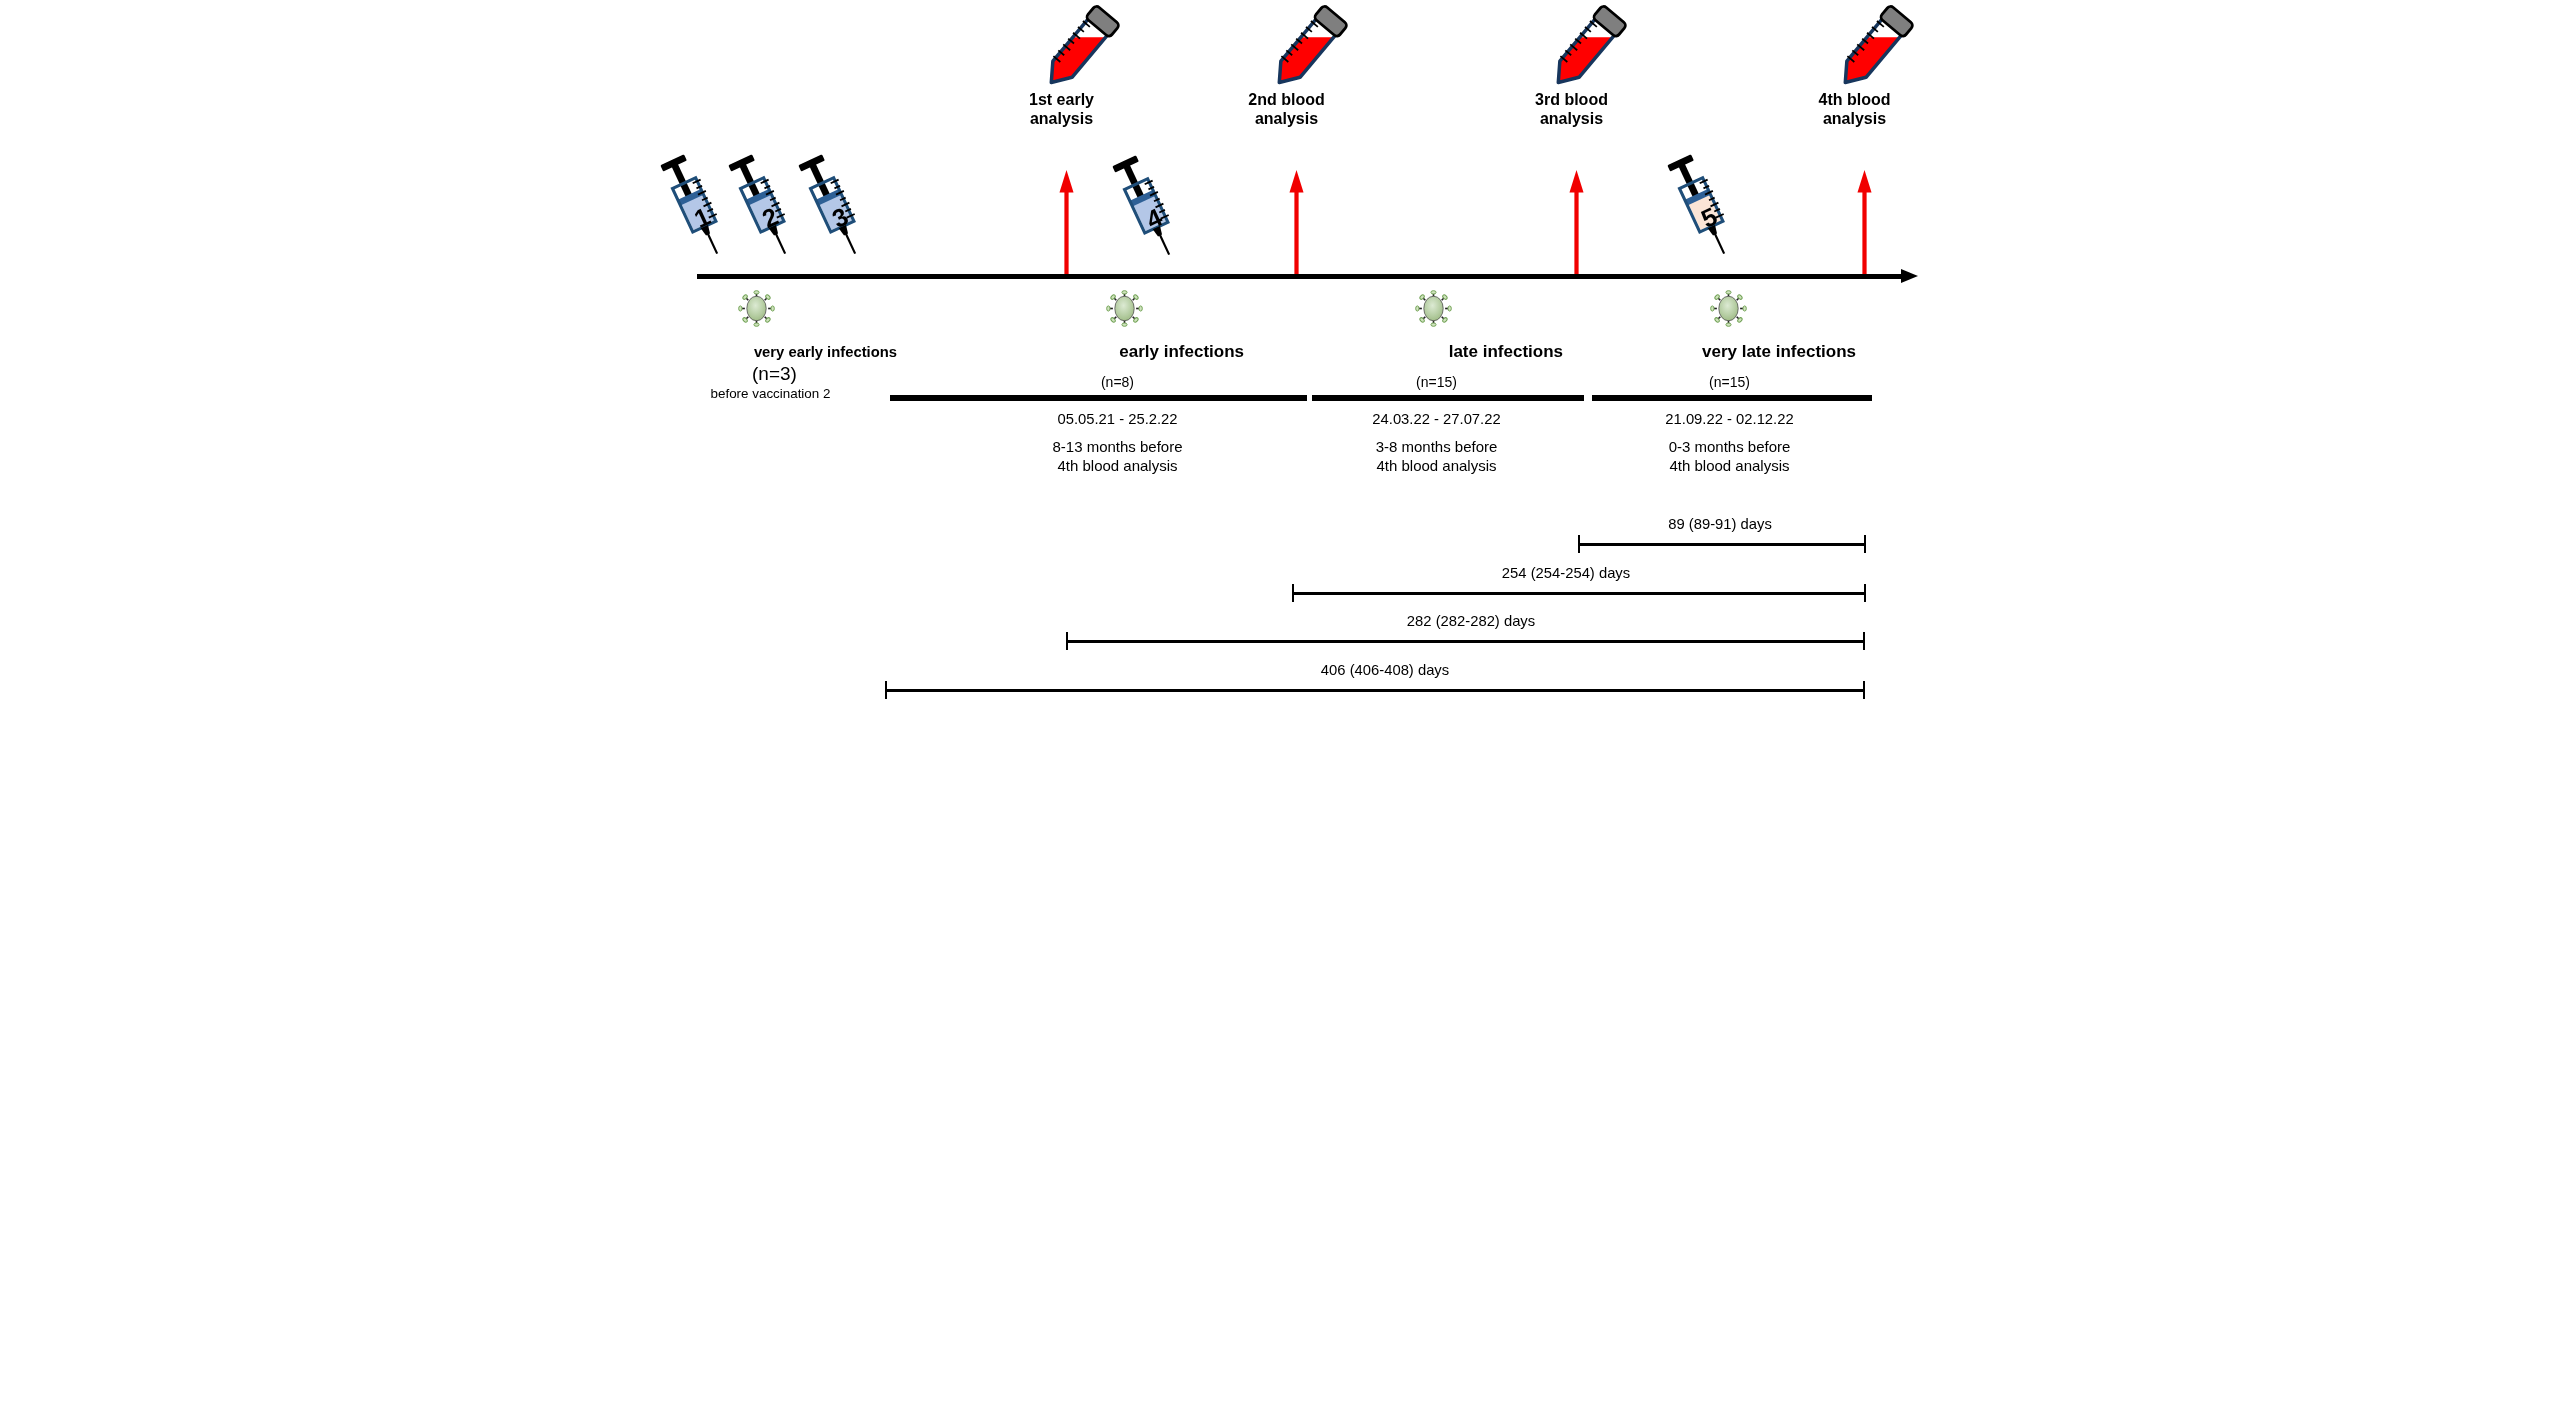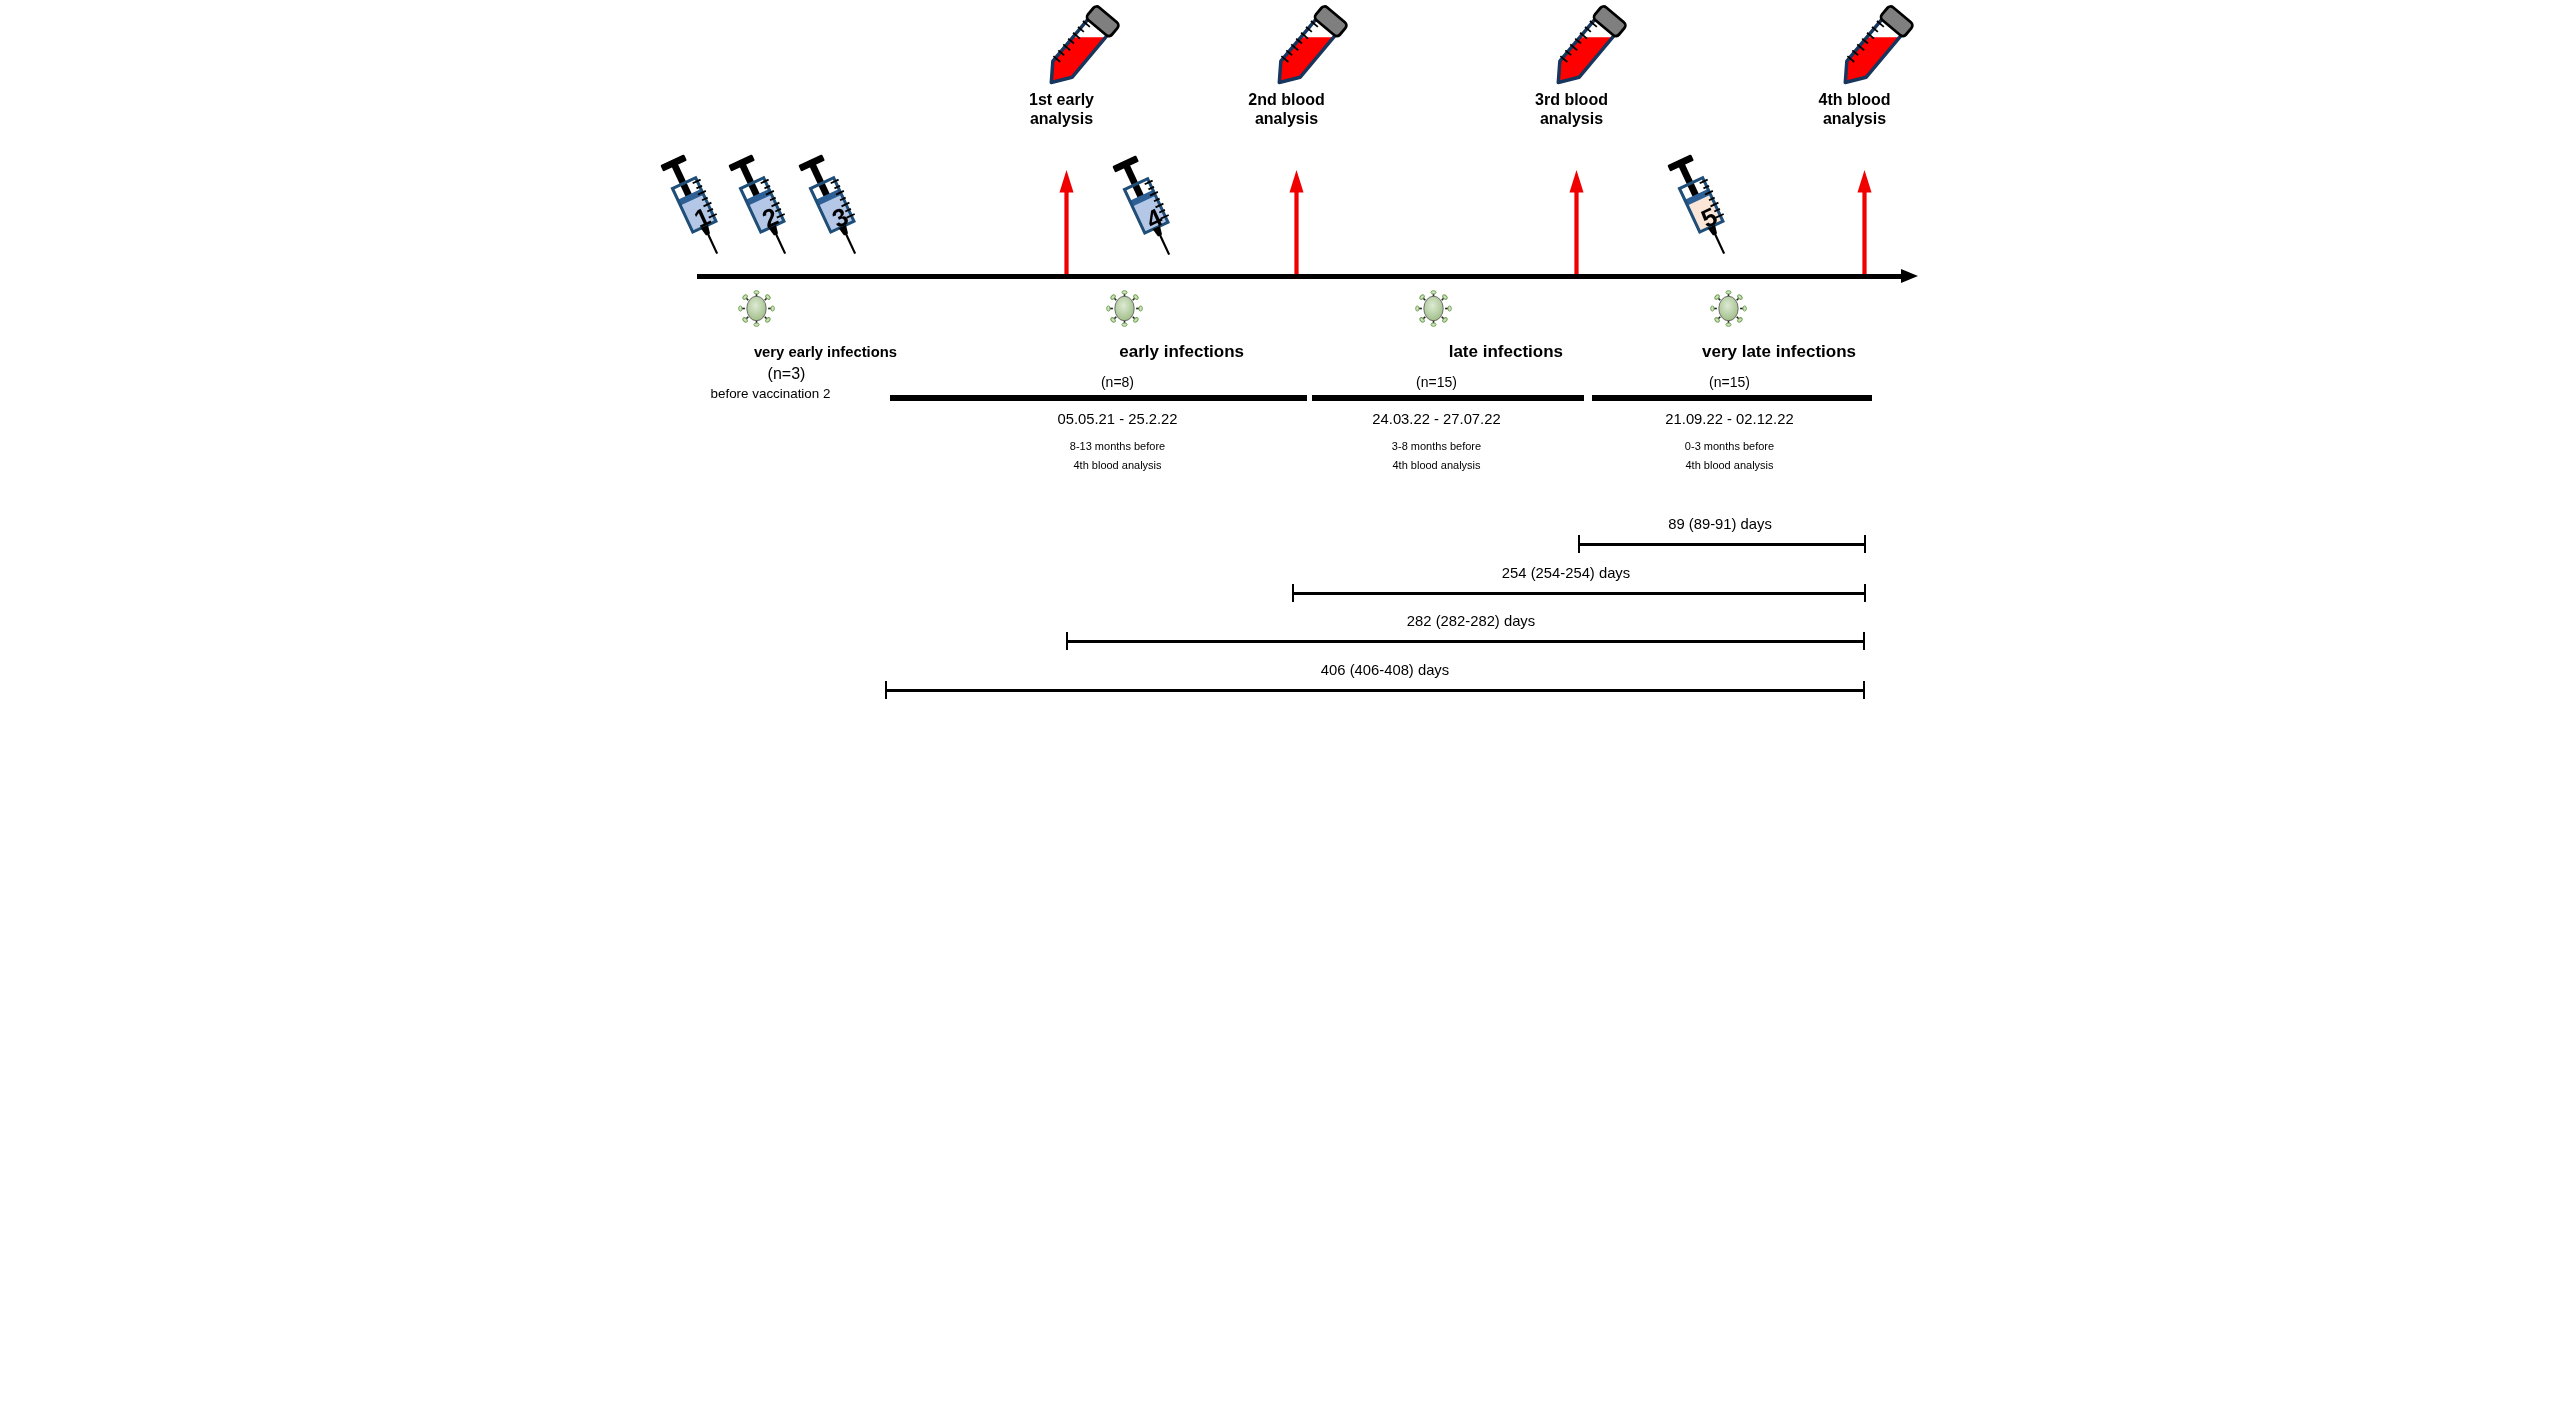--- a/index.html
+++ b/index.html
@@ -26,21 +26,21 @@
   .tube{width:32px;height:91px;transform:rotate(40deg);overflow:visible;}
   .syringe{width:40px;height:111px;transform:rotate(-25deg);overflow:visible;}
   .syringe.late{--syringe-body:var(--syringe-late-body);}
   .virus{width:31px;height:37px;overflow:visible;}
   
   .tube-label{width:211px;text-align:center;font-weight:bold;font-size:16px;line-height:19px;}
   .g-heading{width:253px;text-align:right;font-weight:bold;font-size:17px;line-height:18.3px;}
   .g-heading.small{font-size:14.8px;}
   .g-sub{width:253px;text-align:center;font-size:14px;line-height:17px;}
   .g-date{width:253px;text-align:center;font-size:14.8px;line-height:17.6px;}
-  .g-months{width:253px;text-align:center;font-size:11px;line-height:17.6px;}
+  .g-months{width:253px;text-align:center;font-size:15px;line-height:17.6px;}
   
   .range-bar{height:5.6px;background:#000;}
   
   .dbar{height:18.3px;border-left:2.8px solid #000;border-right:2.8px solid #000;}
   .dbar::before{content:'';position:absolute;left:0;right:0;top:50%;height:2.8px;margin-top:-1.4px;background:#000;}
   .dlabel{font-size:14.8px;white-space:nowrap;transform:translateX(-50%);}
   .hidden-defs{position:absolute;width:0;height:0;overflow:hidden;}
 </style>
 </head>
 <body>
@@ -208,21 +208,21 @@
       <use href="#sym-virus"></use>
     </svg>
   <svg class="abs virus" style="left:774px;top:290px" viewBox="0 0 44 52" width="31" height="37">
       <use href="#sym-virus"></use>
     </svg>
   <svg class="abs virus" style="left:1069px;top:290px" viewBox="0 0 44 52" width="31" height="37">
       <use href="#sym-virus"></use>
     </svg>
 
   <div class="abs g-heading small" style="left:0px;top:343px">very early infections</div>
-  <div class="abs g-sub" style="left:16px;top:365px;font-size:16px">(n=3)</div>
+  <div class="abs g-sub" style="left:4px;top:365px;font-size:19px">(n=3)</div>
   <div class="abs g-sub" style="left:0px;top:385px;font-size:13.4px">before vaccination 2</div>
 
   <div class="abs g-heading" style="left:347px;top:343px">early infections</div>
   <div class="abs g-heading" style="left:666px;top:343px">late infections</div>
   <div class="abs g-heading" style="left:959px;top:343px">very late infections</div>
 
   <div class="abs g-sub" style="left:347px;top:374px">(n=8)</div>
   <div class="abs g-sub" style="left:666px;top:374px">(n=15)</div>
   <div class="abs g-sub" style="left:959px;top:374px">(n=15)</div>
 

